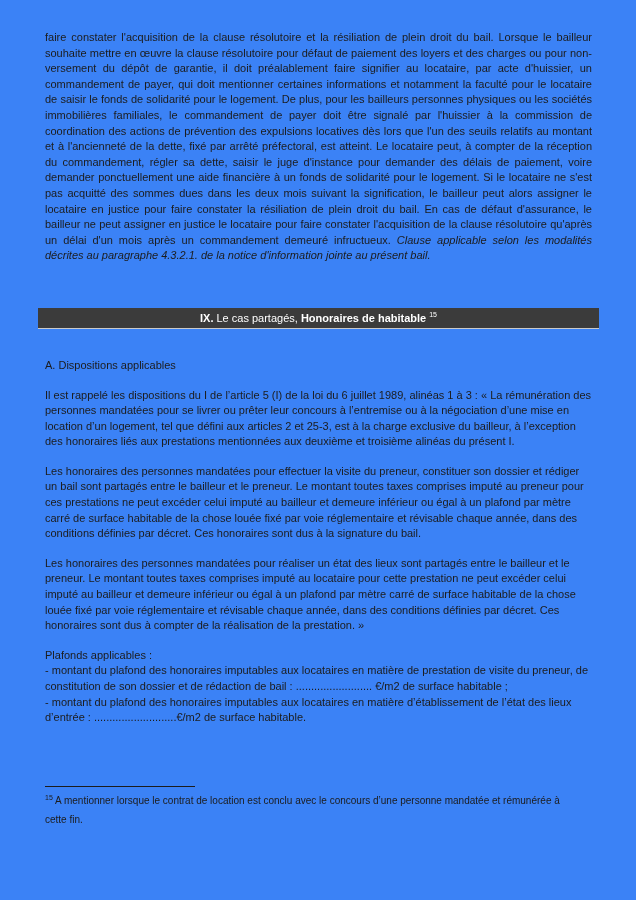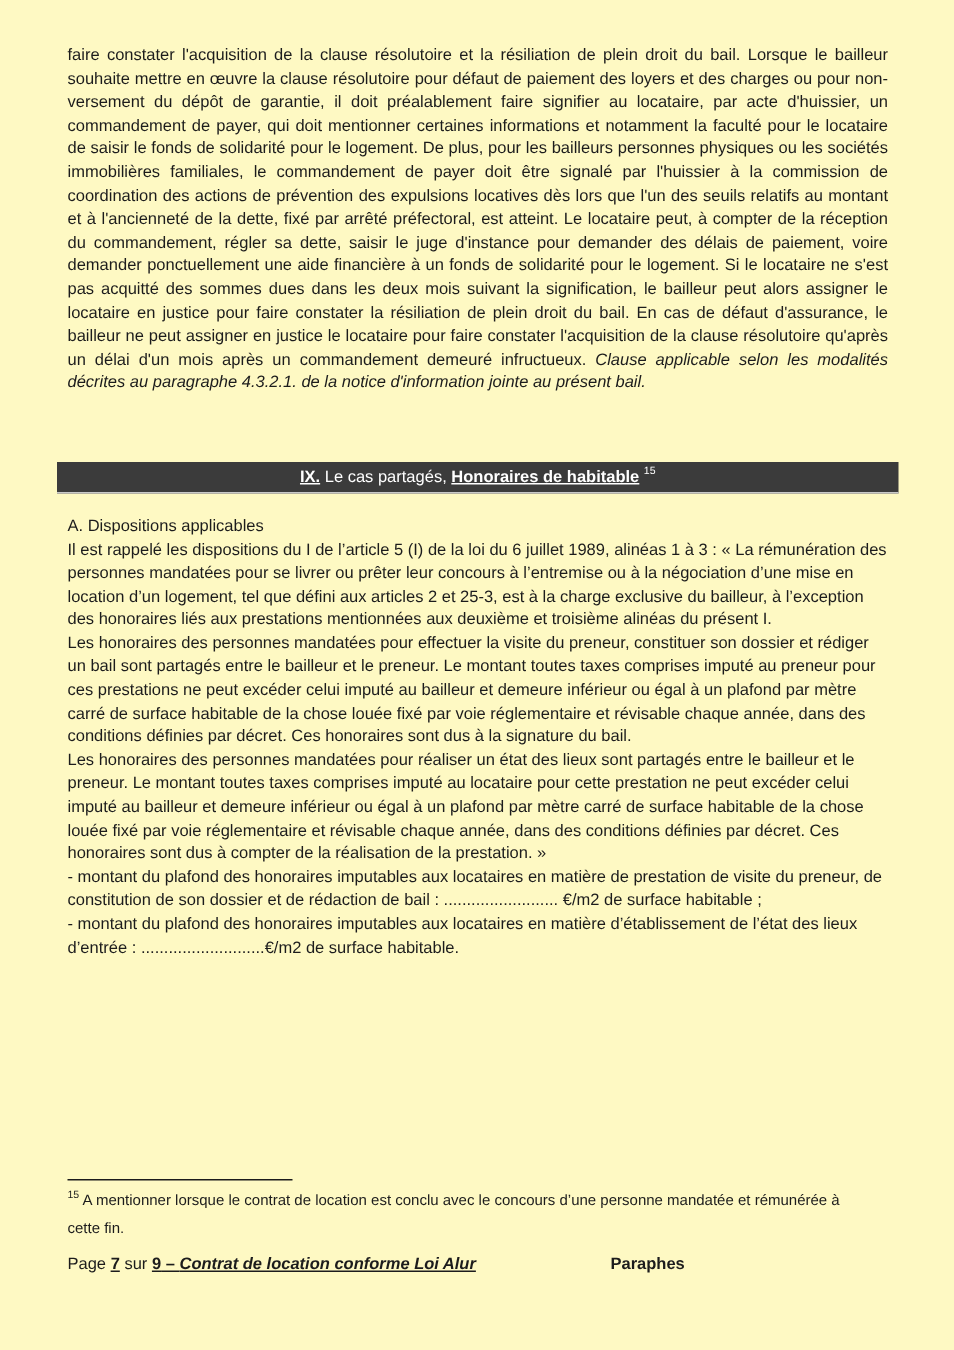--- a/index.html
+++ b/index.html
@@ -4,55 +4,55 @@
 <style>
   html, body { margin: 0; padding: 0; }
   body {
     width: 636px; height: 900px;
     background: #ffffff;
     font-family: "Liberation Sans", sans-serif;
     color: #1c1c1c;
     position: relative;
     overflow: hidden;
   }
-  .page { position: absolute; inset: 0; background: #fef9c3; }
+  .page { position: absolute; inset: 0; background: #3b82f6; }
 
   .content {
     position: absolute;
     left: 45px; top: 30px;
     width: 547px;
     font-size: 11px;
     line-height: 15.6px;
   }
   p { margin: 0; }
   .intro { text-align: justify; }
   .italic { font-style: italic; }
-  .bold { font-weight: bold; text-decoration: underline; }
+  .bold { font-weight: bold; }
 
   .section-bar {
     margin: 44px 0 0 -7px;
     width: 561px;
     height: 20px;
     line-height: 20px;
     text-align: center;
     background: #3b3b3b;
     color: #ffffff;
     border-bottom: 1px solid #c9c9c9;
     font-size: 11px;
   }
   .section-bar sup { margin-left: 3px; }
 
   sup {
     font-size: 7px;
     vertical-align: super;
     line-height: 0;
   }
 
-  .subsection { margin-top: 15px; }
-  .body-para  { }
+  .subsection { margin-top: 29px; }
+  .body-para  { margin-top: 14px; }
   .plafond-item { }
 
   .footnote-area {
     position: absolute;
     left: 45px; top: 786px;
     width: 547px;
   }
   .footnote-rule {
     width: 150px;
     border-top: 1px solid #1c1c1c;
@@ -89,29 +89,26 @@
     <div class="section-bar" style="background: rgb(59, 59, 59); color: rgb(255, 255, 255);"><span class="bold">IX.</span><span> Le cas partagés, </span><span class="bold">Honoraires de habitable</span><sup>15</sup></div>
 
     <p class="subsection">A. Dispositions applicables</p>
 
     <p class="body-para">Il est rappelé les dispositions du I de l’article 5 (I) de la loi du 6 juillet 1989, alinéas 1 à 3 : « La rémunération des personnes mandatées pour se livrer ou prêter leur concours à l’entremise ou à la négociation d’une mise en location d’un logement, tel que défini aux articles 2 et 25-3, est à la charge exclusive du bailleur, à l’exception des honoraires liés aux prestations mentionnées aux deuxième et troisième alinéas du présent I.</p>
 
     <p class="body-para">Les honoraires des personnes mandatées pour effectuer la visite du preneur, constituer son dossier et rédiger un bail sont partagés entre le bailleur et le preneur. Le montant toutes taxes comprises imputé au preneur pour ces prestations ne peut excéder celui imputé au bailleur et demeure inférieur ou égal à un plafond par mètre carré de surface habitable de la chose louée fixé par voie réglementaire et révisable chaque année, dans des conditions définies par décret. Ces honoraires sont dus à la signature du bail.</p>
 
     <p class="body-para">Les honoraires des personnes mandatées pour réaliser un état des lieux sont partagés entre le bailleur et le preneur. Le montant toutes taxes comprises imputé au locataire pour cette prestation ne peut excéder celui imputé au bailleur et demeure inférieur ou égal à un plafond par mètre carré de surface habitable de la chose louée fixé par voie réglementaire et révisable chaque année, dans des conditions définies par décret. Ces honoraires sont dus à compter de la réalisation de la prestation. »</p>
 
+    <p class="body-para">Plafonds applicables :</p>
 
     <p class="plafond-item">- montant du plafond des honoraires imputables aux locataires en matière de prestation de visite du preneur, de constitution de son dossier et de rédaction de bail : ......................... €/m2 de surface habitable ;</p>
 
     <p class="plafond-item">- montant du plafond des honoraires imputables aux locataires en matière d’établissement de l’état des lieux d’entrée : ...........................€/m2 de surface habitable.</p>
 
   </div>
 
   <div class="footnote-area">
     <div class="footnote-rule"></div>
     <p class="footnote-text"><sup>15</sup> <span>A mentionner lorsque le contrat de location est conclu avec le concours d’une personne mandatée et rémunérée à cette fin.</span></p>
   </div>
 
-  <div class="page-footer">
-    <span><span>Page </span><span class="bold">7</span><span> sur </span><span class="bold">9</span><span class="bold"> – </span><span class="bold italic">Contrat de location conforme Loi Alur</span></span>
-    <span class="paraphes">Paraphes</span>
-  </div>
 </div>
 
 </body></html>

